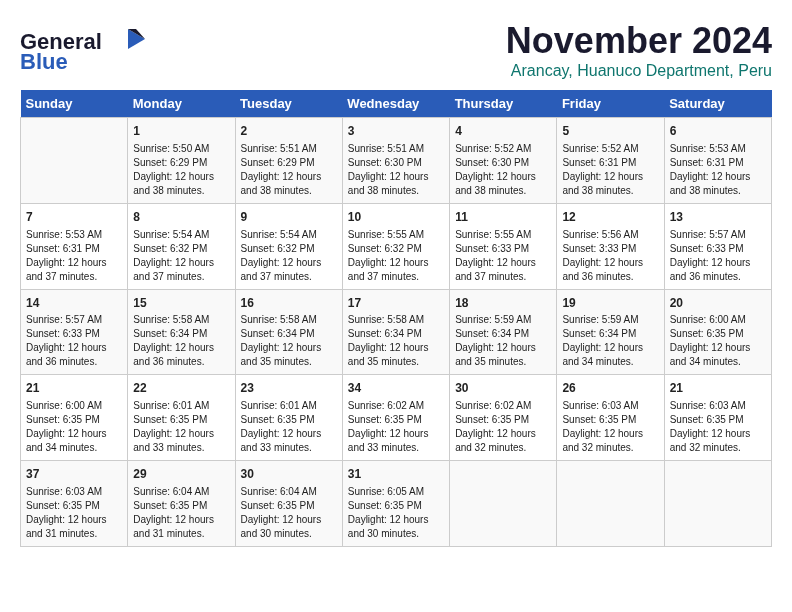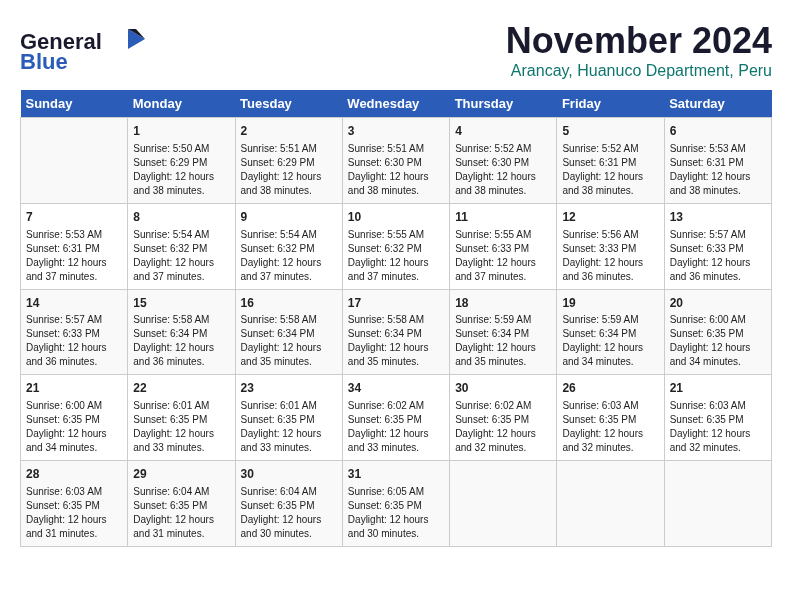--- a/index.html
+++ b/index.html
@@ -302,21 +302,21 @@
         <td>
           <span class="day-number">21</span>
           <div class="cell-content" style="white-space: pre-line;">Sunrise: 6:03 AM
 Sunset: 6:35 PM
 Daylight: 12 hours
 and 32 minutes.</div>
         </td>
       </tr>
       <tr>
         <td>
-          <span class="day-number">28</span>
+          <span class="day-number">37</span>
           <div class="cell-content" style="white-space: pre-line;">Sunrise: 6:03 AM
 Sunset: 6:35 PM
 Daylight: 12 hours
 and 31 minutes.</div>
         </td>
         <td>
           <span class="day-number">29</span>
           <div class="cell-content" style="white-space: pre-line;">Sunrise: 6:04 AM
 Sunset: 6:35 PM
 Daylight: 12 hours

